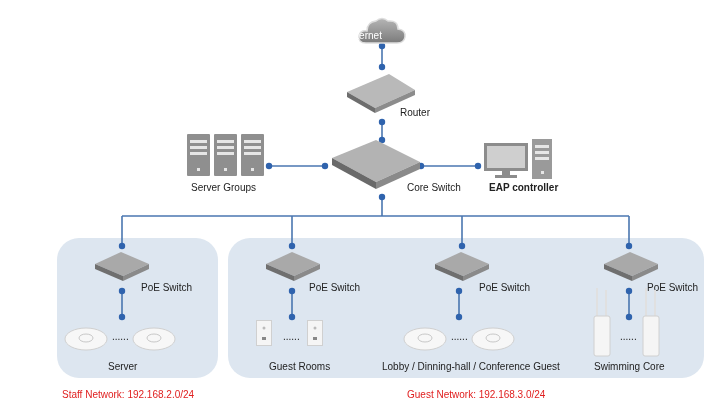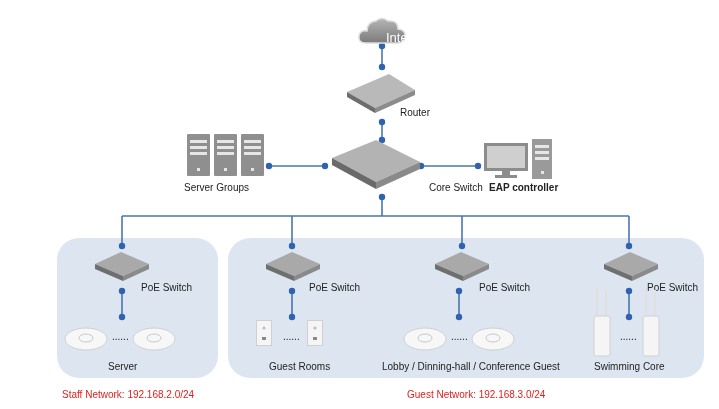--- a/index.html
+++ b/index.html
@@ -60,21 +60,21 @@
 
 <svg class="abs" style="left:356px;top:14px;" width="52" height="32" viewBox="0 0 52 32">
   <defs>
       <linearGradient id="cg" x1="0" y1="0" x2="0" y2="1">
         <stop offset="0" stop-color="#b5b5b5"></stop>
         <stop offset="1" stop-color="#7b7b7b"></stop>
       </linearGradient>
     </defs>
   <path d="M10 29 Q2 29 3 22 Q4 16 11 17 Q11 8 20 7 Q26 2 32 7 Q42 6 42 15 Q50 16 49 23 Q48 29 41 29 Z" fill="url(#cg)" stroke="#ddd" stroke-width="1.5"></path>
 </svg>
-<div class="lbl" style="left:386px;top:30px;color:#fff;font-size:13px;">Internet</div>
+<div class="lbl" style="left:348px;top:30px;color:#fff;font-size:10px;">Internet</div>
 
 <svg class="abs" style="left:345px;top:72px;" width="72" height="42" viewBox="0 0 72 42">
   <polygon points="2,20 44,2 70,18 30,36" fill="#b9b9b9"></polygon>
   <polygon points="2,20 30,36 30,41 2,25" fill="#6d6d6d"></polygon>
   <polygon points="30,36 70,18 70,23 30,41" fill="#8c8c8c"></polygon>
 </svg>
 <div class="lbl" style="left:400px;top:107px;">Router</div>
 
 <div class="abs" style="left:187px;top:134px;width:78px;height:42px;">
   <svg width="78" height="42" viewBox="0 0 78 42">
@@ -92,28 +92,28 @@
         <rect x="30" y="18" width="17" height="3"></rect>
       <rect x="57" y="6" width="17" height="3"></rect>
         <rect x="57" y="12" width="17" height="3"></rect>
         <rect x="57" y="18" width="17" height="3"></rect>
       <rect x="10" y="34" width="3" height="3"></rect>
         <rect x="37" y="34" width="3" height="3"></rect>
         <rect x="64" y="34" width="3" height="3"></rect>
     </g>
   </svg>
 </div>
-<div class="lbl" style="left:184px;top:182px;">Server Groups</div>
+<div class="lbl" style="left:191px;top:182px;">Server Groups</div>
 
 <svg class="abs" style="left:330px;top:138px;" width="92" height="52" viewBox="0 0 92 52">
   <polygon points="2,20 46,2 90,24 46,44" fill="#b3b3b3"></polygon>
   <polygon points="2,20 46,44 46,51 2,27" fill="#6a6a6a"></polygon>
   <polygon points="46,44 90,24 90,31 46,51" fill="#8a8a8a"></polygon>
 </svg>
-<div class="lbl" style="left:429px;top:182px;">Core Switch</div>
+<div class="lbl" style="left:407px;top:182px;">Core Switch</div>
 
 <svg class="abs" style="left:484px;top:139px;" width="68" height="40" viewBox="0 0 68 40">
   <rect x="0" y="4" width="44" height="28" fill="#8c8c8c"></rect>
   <rect x="3" y="7" width="38" height="22" fill="#cfcfcf"></rect>
   <rect x="18" y="32" width="8" height="4" fill="#8c8c8c"></rect>
   <rect x="11" y="36" width="22" height="3" fill="#8c8c8c"></rect>
   <rect x="48" y="0" width="20" height="40" fill="#9a9a9a"></rect>
   <rect x="51" y="6" width="14" height="3" fill="#e6e6e6"></rect>
   <rect x="51" y="12" width="14" height="3" fill="#e6e6e6"></rect>
   <rect x="51" y="18" width="14" height="3" fill="#e6e6e6"></rect>

